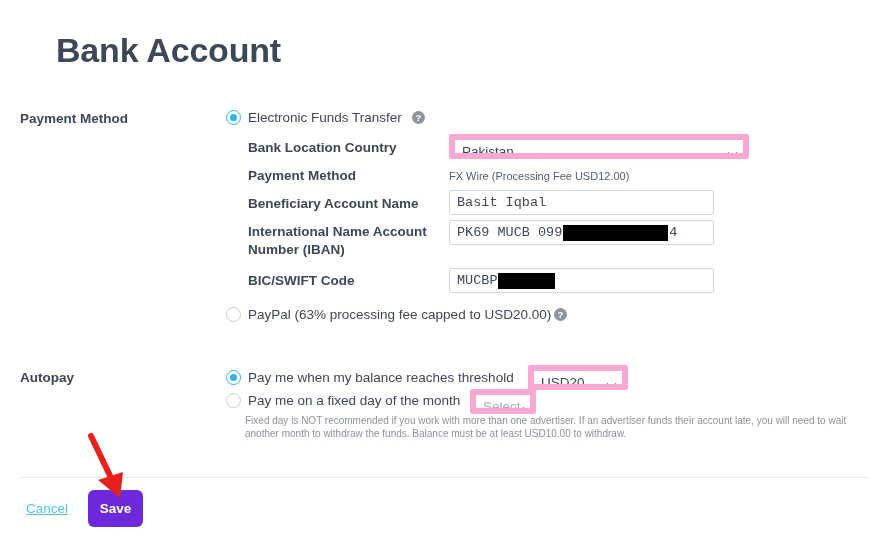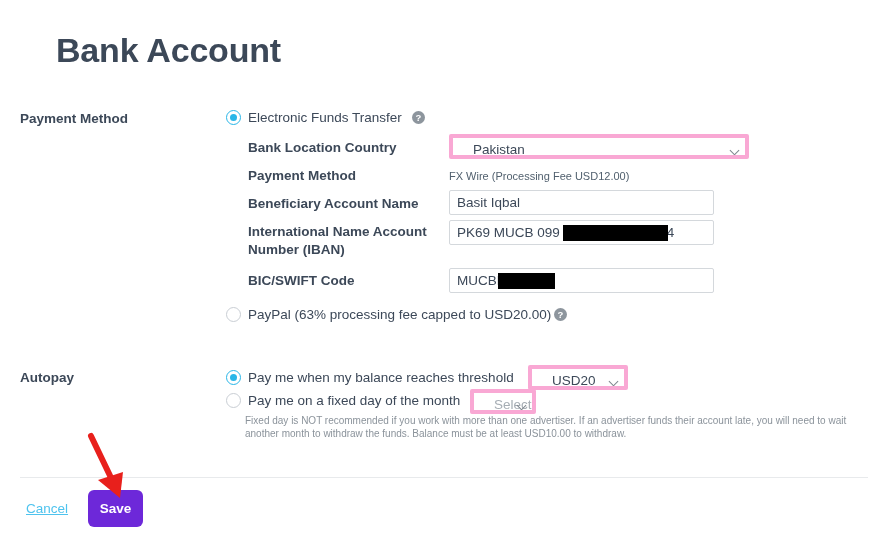--- a/index.html
+++ b/index.html
@@ -100,45 +100,45 @@
 
   
   .text-input {
     position: absolute;
     height: 25px;
     border: 1px solid #d4d8dc;
     border-radius: 2px;
     background: #ffffff;
     font-size: 13.5px;
     color: #3c4858;
-    font-family: Liberation Sans, sans-serif;
+    font-family: Liberation Mono, monospace;
     padding: 0 7px;
     line-height: 23px;
     overflow: hidden;
     white-space: nowrap;
   }
 
   
   .redact {
     position: absolute;
     background: #000000;
     top: 4px;
     height: 16px;
   }
 
   
   .select {
     position: absolute;
     height: 25px;
-    border: 4px solid #f9a8d4;
+    border: 6px solid #f9a8d4;
     border-radius: 2px;
     background: #ffffff;
     font-size: 13.5px;
     color: #3c4858;
-    padding: 0 22px 0 20px;
+    padding: 0 22px 0 7px;
     line-height: 23px;
     white-space: nowrap;
     overflow: hidden;
   }
   .select.placeholder { color: #a6adb4; }
   .caret {
     position: absolute;
     right: 7px; top: 9px;
     width: 7px; height: 7px;
     border-left: 1.3px solid #7d858d;

